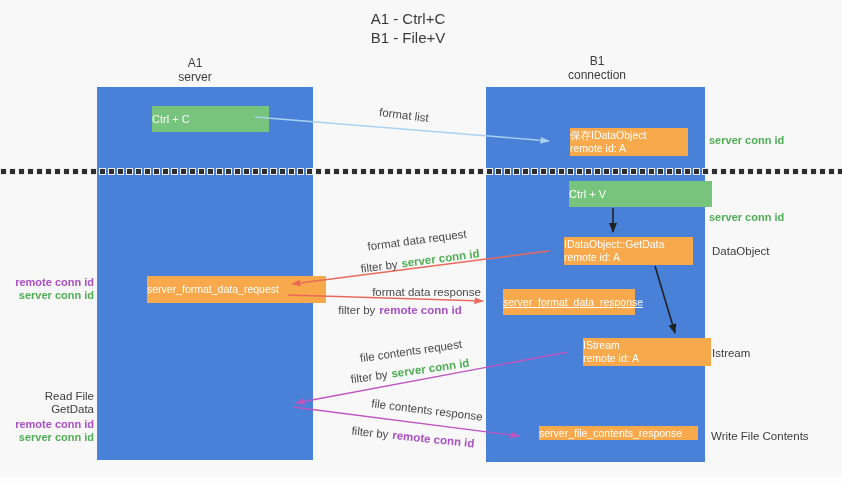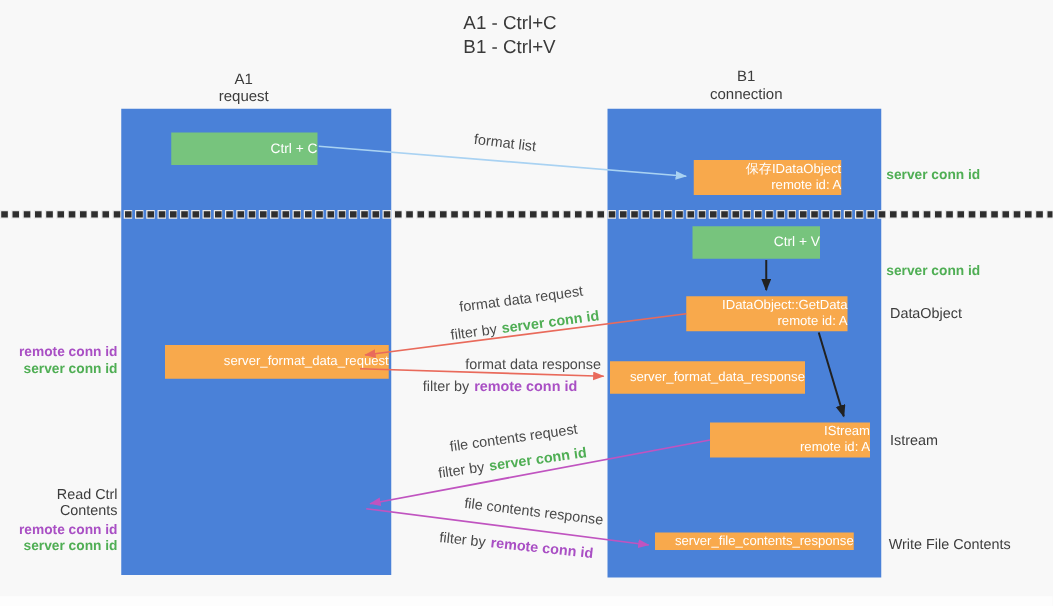--- a/index.html
+++ b/index.html
@@ -20,32 +20,32 @@
   .col-rect.b { left:486px; top:87px; width:219px; height:375px; }
 
   .dotted-line { position:absolute; left:0; top:168px; width:842px; height:7px; z-index:3;
     background-image:
       repeating-linear-gradient(90deg,#2e2e2e 0 5px,rgba(0,0,0,0) 5px 9px),
       repeating-linear-gradient(90deg,#e9e9e9 0 7px,rgba(0,0,0,0) 7px 9px);
     background-size:9px 5px, 9px 7px;
     background-position:1px 1px, 0 0;
     background-repeat:repeat-x; }
 
-  .node { position:absolute; display:flex; flex-direction:column; align-items:flex-end; justify-content:center;
-          color:#ffffff; text-align:center; z-index:4; white-space:nowrap; }
+  .node { position:absolute; display:flex; flex-direction:column; align-items:flex-start; justify-content:center;
+          color:#ffffff; text-align:center; z-index:4; white-space:nowrap;margin-left:15px; }
   .node.green  { background:#77c47d; font-size:11px; }
   .node.orange { background:#f8a94c; font-size:10.5px; }
   .node .l { line-height:13px; }
 
   .n-ctrl-c    { left:137px; top:106px; width:117px; height:26px; }
   .n-save-obj  { left:555px; top:128px; width:118px; height:28px; }
-  .n-ctrl-v    { left:554px; top:181px; width:102px; height:26px; }
+  .n-ctrl-v    { left:554px; top:181px; width:143px; height:26px; }
   .n-getdata   { left:549px; top:237px; width:129px; height:28px; }
   .n-fmt-req   { left:132px; top:276px; width:179px; height:27px; }
-  .n-fmt-resp  { left:488px; top:289px; width:156px; height:26px; }
+  .n-fmt-resp  { left:488px; top:289px; width:132px; height:26px;text-decoration:underline; }
   .n-istream   { left:568px; top:338px; width:128px; height:28px; }
   .n-file-req  { left:128px; top:393px; width:162px; height:26px; }
   .n-file-resp { left:524px; top:426px; width:159px; height:14px; }
 
   svg.arrows { position:absolute; left:0; top:0; z-index:5; pointer-events:none; }
 
   .edge-label { position:absolute; transform:translate(-50%,-50%) rotate(var(--r,0deg));
                 font-size:11.5px; color:#4a4a4a; white-space:nowrap; z-index:6; }
   .el-format-list { left:404px; top:115px; --r:7deg; }
   .el-fdr         { left:417px; top:240px; --r:-7.5deg; }
@@ -77,26 +77,26 @@
 
   .bottom-strip { position:absolute; left:0; top:477px; width:842px; height:8px; background:#fdfdfd; z-index:2; }
 </style>
 </head>
 <body>
 
 <div class="canvas">
 
   <div class="title">
     <div>A1 - Ctrl+C</div>
-    <div>B1 - Ctrl+V</div>
+    <div>B1 - File+V</div>
   </div>
 
   <div class="col-header a">
     <div>A1</div>
-    <div>request</div>
+    <div>server</div>
   </div>
   <div class="col-header b">
     <div>B1</div>
     <div>connection</div>
   </div>
 
   <div class="col-rect a"></div>
   <div class="col-rect b"></div>
 
   <div class="dotted-line"></div>
@@ -180,18 +180,18 @@
   <div class="side-label bold-green sl-server-mid">server conn id</div>
   <div class="side-label sl-dataobject">DataObject</div>
   <div class="side-label sl-istream">Istream</div>
   <div class="side-label sl-write">Write File Contents</div>
 
   <div class="left-block lb-mid">
     <div class="lb-line purple">remote conn id</div>
     <div class="lb-line green">server conn id</div>
   </div>
   <div class="left-block lb-read">
-    <div class="lb-line dark">Read Ctrl Contents</div>
+    <div class="lb-line dark">Read File GetData</div>
     <div class="lb-line purple">remote conn id</div>
     <div class="lb-line green">server conn id</div>
   </div>
 
 </div>
 
 </body></html>

